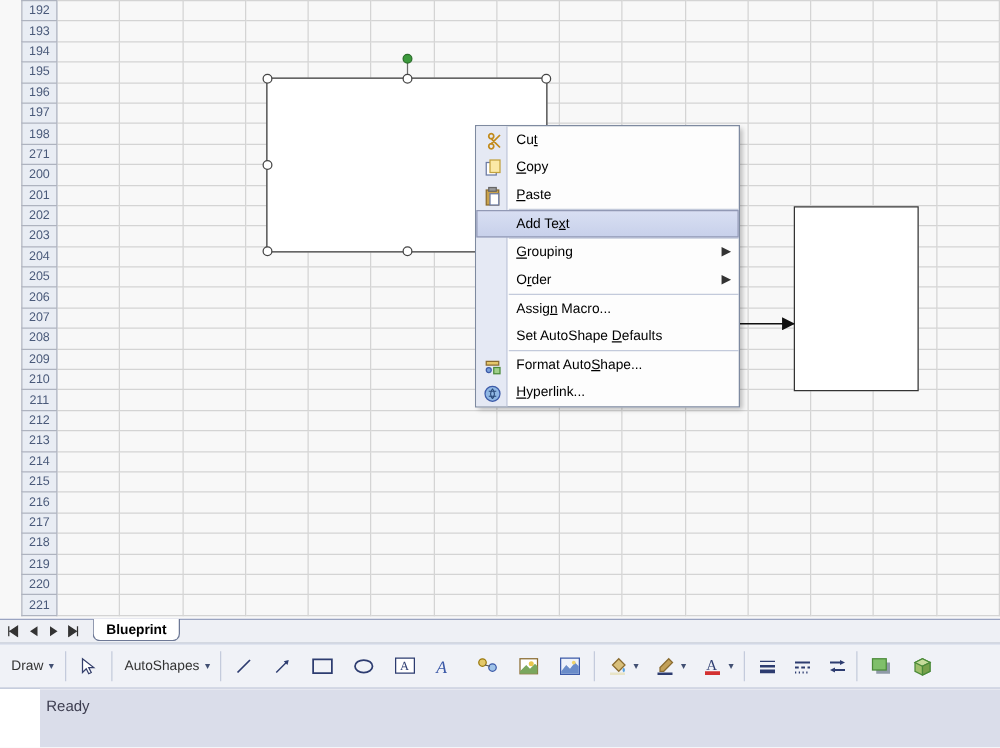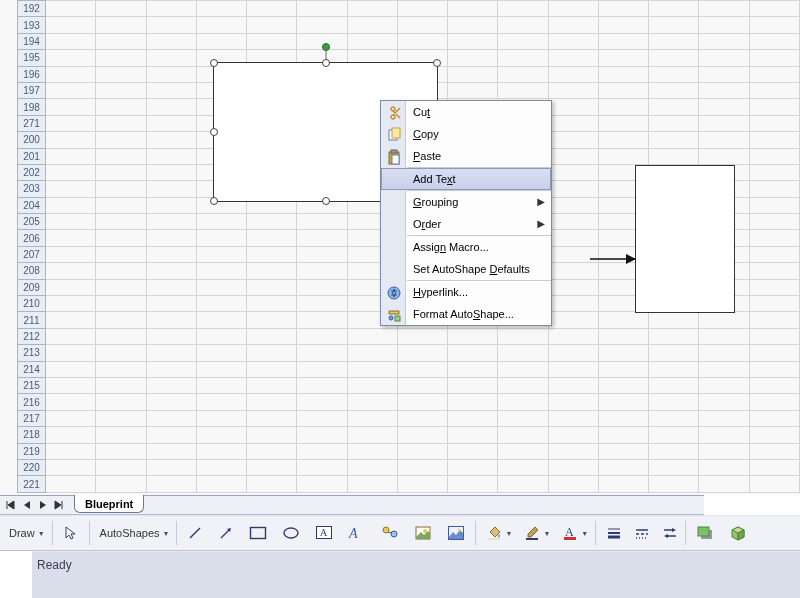--- a/index.html
+++ b/index.html
@@ -63,21 +63,21 @@
   .rot-line {
     position: absolute;
     width: 1px; height: 14px;
     background: #6b6b6b;
     transform: translate(-0.5px, -100%);
   }
 
   
   .ctx {
     position: absolute;
-    width: 172px;
+    width: 212px;
     background: #fdfdfd;
     border: 1px solid #7e8aa0;
     box-shadow: 2px 2px 4px rgba(0,0,0,0.25);
   }
   .ctx .iconcol {
     position: absolute; left: 0; top: 0; bottom: 0;
     width: 25px;
     background: #e5e9f4;
     border-right: 1px solid #c3cadb;
   }
@@ -111,21 +111,21 @@
     background: linear-gradient(#d9dff3, #c7d0ea);
     outline: 1px solid #9299b5;
     outline-offset: -1px;
   }
   .under { text-decoration: underline; }
 
   
   .tabstrip {
     position: absolute;
     top: 495px; left: 0;
-    width: 704px;
+    width: 800px;
     height: 20px;
     background: #eef0f5;
     border-top: 1px solid #9aa4c1;
     border-bottom: 1px solid #b7bfce;
     display: flex;
     align-items: center;
   }
   .navbtns { display: flex; align-items: center; margin-left: 3px; gap: 1px; }
   .navbtns .nb {
     width: 15px; height: 16px;
@@ -788,31 +788,31 @@
       <div class="item hl"><span class="iwrap"></span><span><span>Add Te<span class="under">x</span>t</span></span></div>
       <div class="sep"></div>
       <div class="item"><span class="iwrap"></span><span><span><span class="under">G</span>rouping</span></span><span class="arrow">▶</span></div>
       <div class="item"><span class="iwrap"></span><span><span>O<span class="under">r</span>der</span></span><span class="arrow">▶</span></div>
       <div class="sep"></div>
       <div class="item"><span class="iwrap"></span><span><span>Assig<span class="under">n</span> Macro...</span></span></div>
       <div class="item"><span class="iwrap"></span><span><span>Set AutoShape <span class="under">D</span>efaults</span></span></div>
       <div class="sep"></div>
       <div class="item"><span class="iwrap">
           <svg width="16" height="16">
-            <circle cx="8" cy="8" r="6" fill="#8fb7e4" stroke="#3c5aa8"></circle>
-            <path d="M5 6 h6 M5 10 h6 M8 4 q-3 4 0 8 M8 4 q3 4 0 8" stroke="#2a4a7a" fill="none" stroke-width="0.9"></path>
-          </svg>
-        </span><span><span><span class="under">H</span>yperlink...</span></span></div>
-      <div class="item"><span class="iwrap">
-          <svg width="16" height="16">
             <path d="M3 4 h10 v3 h-10 z" fill="#e5c76a" stroke="#8a6b2f"></path>
             <circle cx="5" cy="11" r="2" fill="#7aa0d8" stroke="#3c5aa8"></circle>
             <rect x="9" y="9" width="5" height="5" fill="#9fcf8a" stroke="#4a8a38"></rect>
           </svg>
         </span><span><span>Format Auto<span class="under">S</span>hape...</span></span></div>
+      <div class="item"><span class="iwrap">
+          <svg width="16" height="16">
+            <circle cx="8" cy="8" r="6" fill="#8fb7e4" stroke="#3c5aa8"></circle>
+            <path d="M5 6 h6 M5 10 h6 M8 4 q-3 4 0 8 M8 4 q3 4 0 8" stroke="#2a4a7a" fill="none" stroke-width="0.9"></path>
+          </svg>
+        </span><span><span><span class="under">H</span>yperlink...</span></span></div>
     </div>
 </div>
 
 <div class="tabstrip">
   <div class="navbtns">
     <div class="nb">
       <svg width="10" height="10">
           <path d="M1 1 v8 M8 1 L2 5 L8 9 z" fill="#333" stroke="#333"></path>
         </svg>
     </div>

